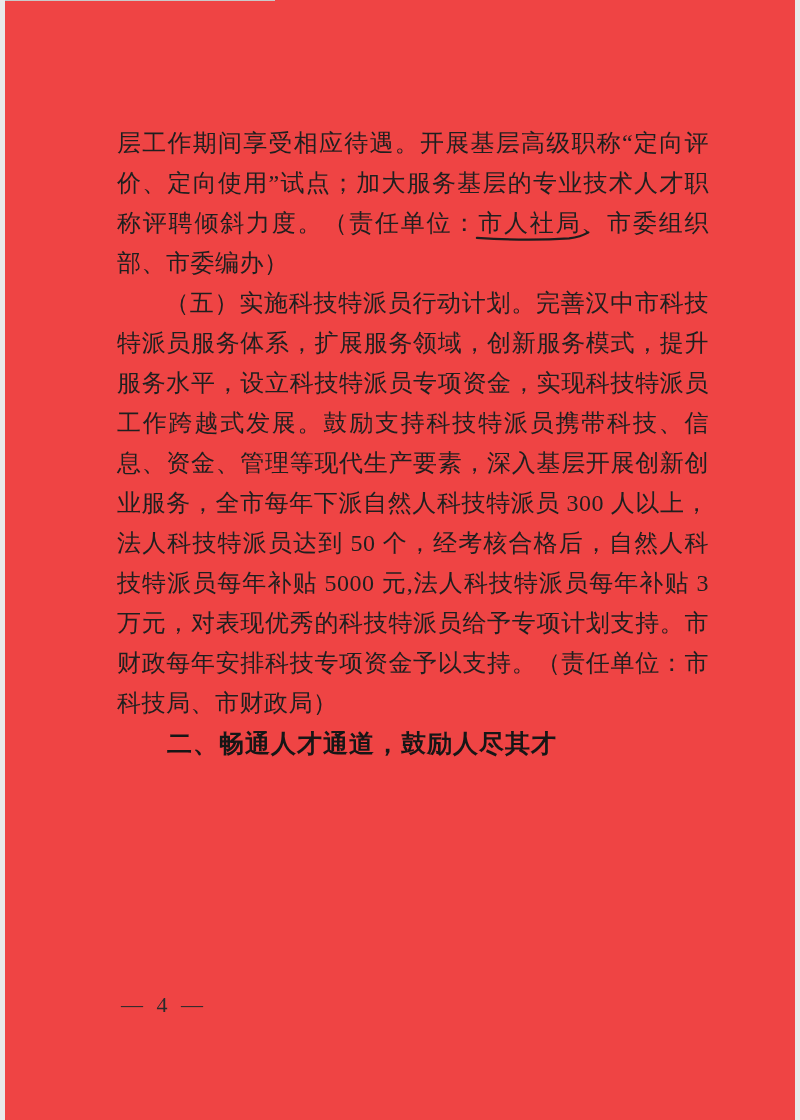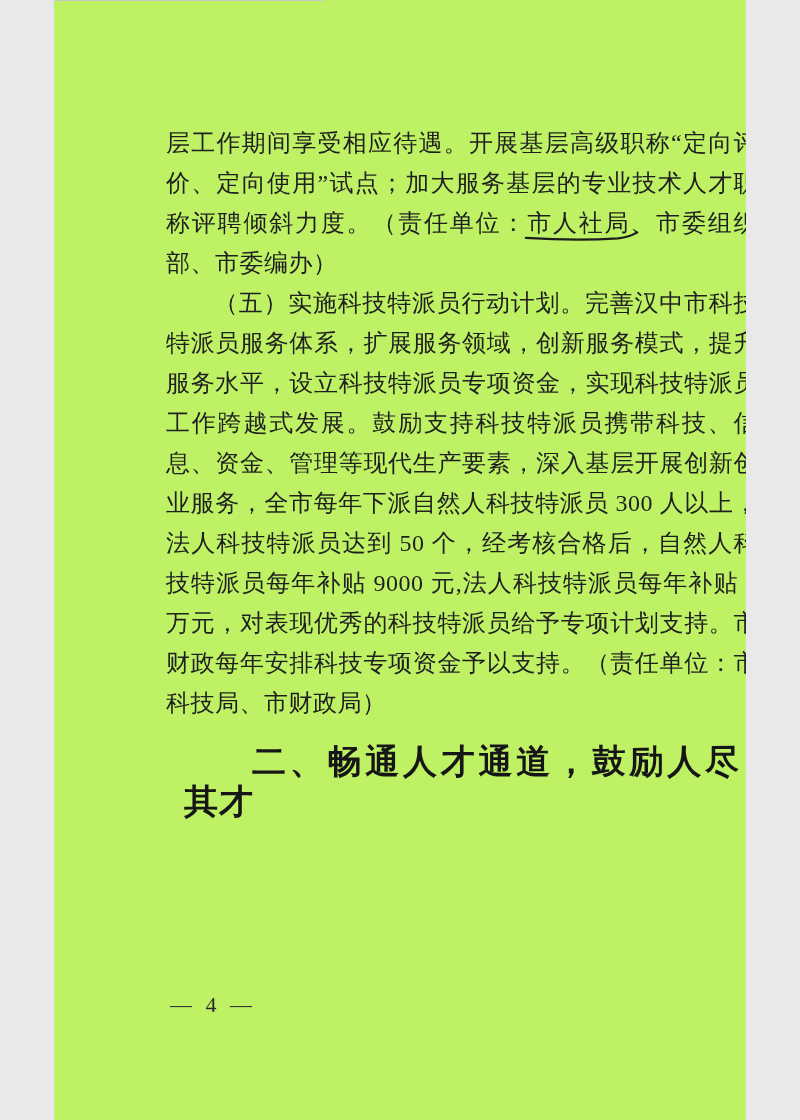--- a/index.html
+++ b/index.html
@@ -2,24 +2,24 @@
 <html lang="zh"><head>
 <meta charset="utf-8">
 <style>
   html, body {
     margin: 0;
     padding: 0;
     background: #e9e9e9;
   }
   .sheet {
     position: relative;
-    width: 692px;
+    width: 790px;
     height: 1120px;
     margin: 0 auto;
-    background: #bef264;
+    background: #ef4444;
     overflow: hidden;
     color: #1f1f1f;
     font-family: "Liberation Serif", "DejaVu Serif", serif;
   }
   
   .scan-edge {
     position: absolute;
     top: 0; left: 0;
     width: 270px; height: 1px;
     background: #c9c9c9;
@@ -35,25 +35,25 @@
     letter-spacing: 0.5px;
   }
   p.para {
     margin: 0;
     text-indent: 2em;
   }
   p.para.no-indent {
     text-indent: 0;
   }
   p.section-heading {
-    margin: 18px;
+    margin: 0;
     text-indent: 2em;
     font-family: "Liberation Sans", "DejaVu Sans", sans-serif;
     font-weight: 700;
-    font-size: 34px;
+    font-size: 25px;
     line-height: 40px;
     letter-spacing: 1px;
     color: #161616;
   }
   
   .hand-underline {
     position: relative;
     white-space: nowrap;
   }
   .hand-underline .stroke {
@@ -92,21 +92,21 @@
 
 <div class="sheet">
   <div class="scan-edge"></div>
 
   <div class="text-block">
 
     <p class="para no-indent"><span>层工作期间享受相应待遇。开展基层高级职称“定向评价、定向使用”试点；加大服务基层的专业技术人才职称评聘倾斜力度。（责任单位：</span><span class="hand-underline"><svg class="stroke" viewBox="0 0 120 14" preserveAspectRatio="none" aria-hidden="true">
             <path d="M2 7.5 Q 55 11 98 8 Q 110 6.5 118 1.5" fill="none" stroke="#1d1d1d" stroke-width="2.4" stroke-linecap="round"></path>
           </svg><span>市人社局</span></span><span>、市委组织部、市委编办）</span></p>
 
-    <p class="para">（五）实施科技特派员行动计划。完善汉中市科技特派员服务体系，扩展服务领域，创新服务模式，提升服务水平，设立科技特派员专项资金，实现科技特派员工作跨越式发展。鼓励支持科技特派员携带科技、信息、资金、管理等现代生产要素，深入基层开展创新创业服务，全市每年下派自然人科技特派员 300 人以上，法人科技特派员达到 50 个，经考核合格后，自然人科技特派员每年补贴 9000 元,法人科技特派员每年补贴 3 万元，对表现优秀的科技特派员给予专项计划支持。市财政每年安排科技专项资金予以支持。（责任单位：市科技局、市财政局）</p>
+    <p class="para">（五）实施科技特派员行动计划。完善汉中市科技特派员服务体系，扩展服务领域，创新服务模式，提升服务水平，设立科技特派员专项资金，实现科技特派员工作跨越式发展。鼓励支持科技特派员携带科技、信息、资金、管理等现代生产要素，深入基层开展创新创业服务，全市每年下派自然人科技特派员 300 人以上，法人科技特派员达到 50 个，经考核合格后，自然人科技特派员每年补贴 5000 元,法人科技特派员每年补贴 3 万元，对表现优秀的科技特派员给予专项计划支持。市财政每年安排科技专项资金予以支持。（责任单位：市科技局、市财政局）</p>
 
 
     <p class="section-heading">二、畅通人才通道，鼓励人尽其才</p>
 
 
   </div>
 
   <div class="page-number">— 4 —</div>
 </div>
 

